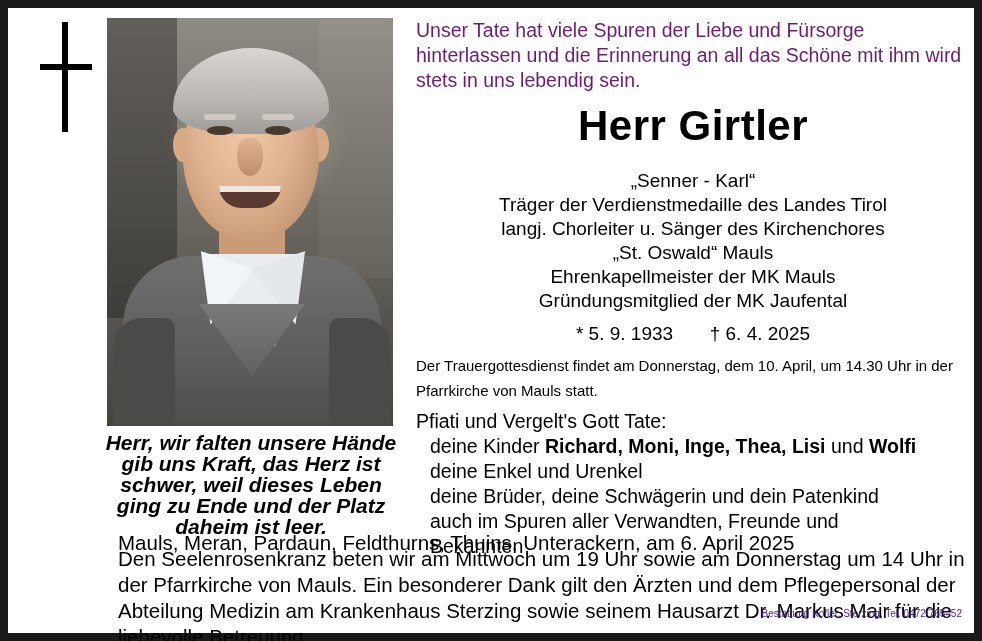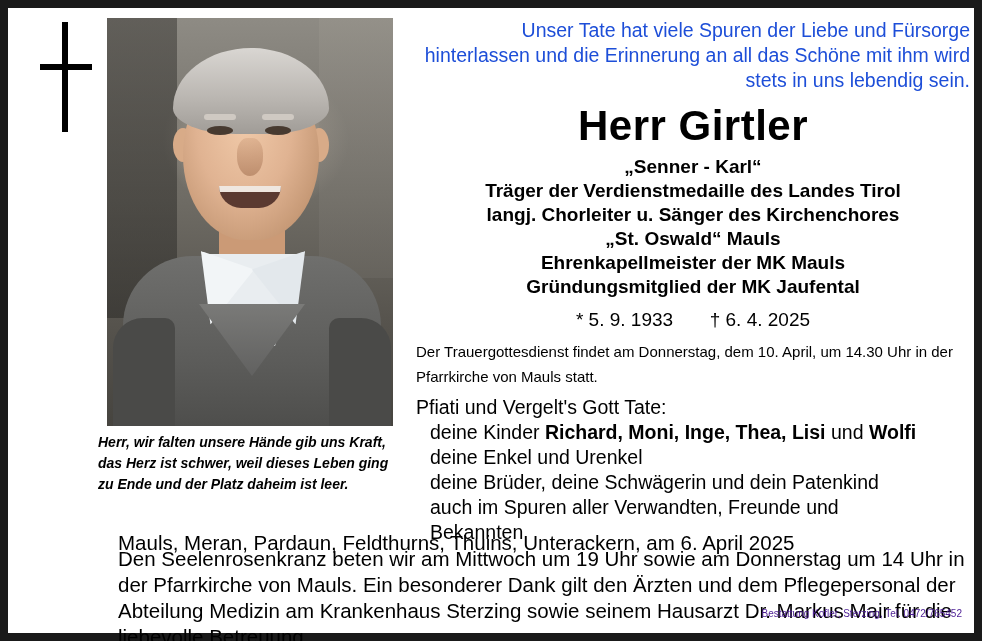--- a/index.html
+++ b/index.html
@@ -246,55 +246,55 @@
     background: linear-gradient(180deg, #9a968e, #6d6a64);
     opacity: .5;
   }
 
   
   .verse {
     position: absolute;
     left: 86px;
     top: 420px;
     width: 306px;
+    text-align: center;
     font-style: italic;
     font-weight: bold;
-    font-size: 14px;
+    font-size: 21px;
     line-height: 21px;
     color: #000;
   }
 
   
   .right {
     position: absolute;
     left: 404px;
     top: 6px;
     width: 554px;
   }
   .intro {
     font-size: 19.5px;
     line-height: 25px;
-    color: #1d4ed8;
-    text-align: right;
+    color: #701a75;
   }
   .name {
     text-align: center;
     font-size: 42px;
     font-weight: bold;
     letter-spacing: 0.5px;
     margin-top: 8px;
     line-height: 50px;
     color: #000;
   }
   .titles {
     text-align: center;
-    font-weight: bold;
+    font-weight: normal;
     font-size: 19px;
     line-height: 24px;
-    margin-top: 4px;
+    margin-top: 18px;
     color: #000;
   }
   .dates {
     text-align: center;
     font-size: 19px;
     line-height: 26px;
     margin-top: 8px;
     color: #000;
   }
   .dates .sep {

